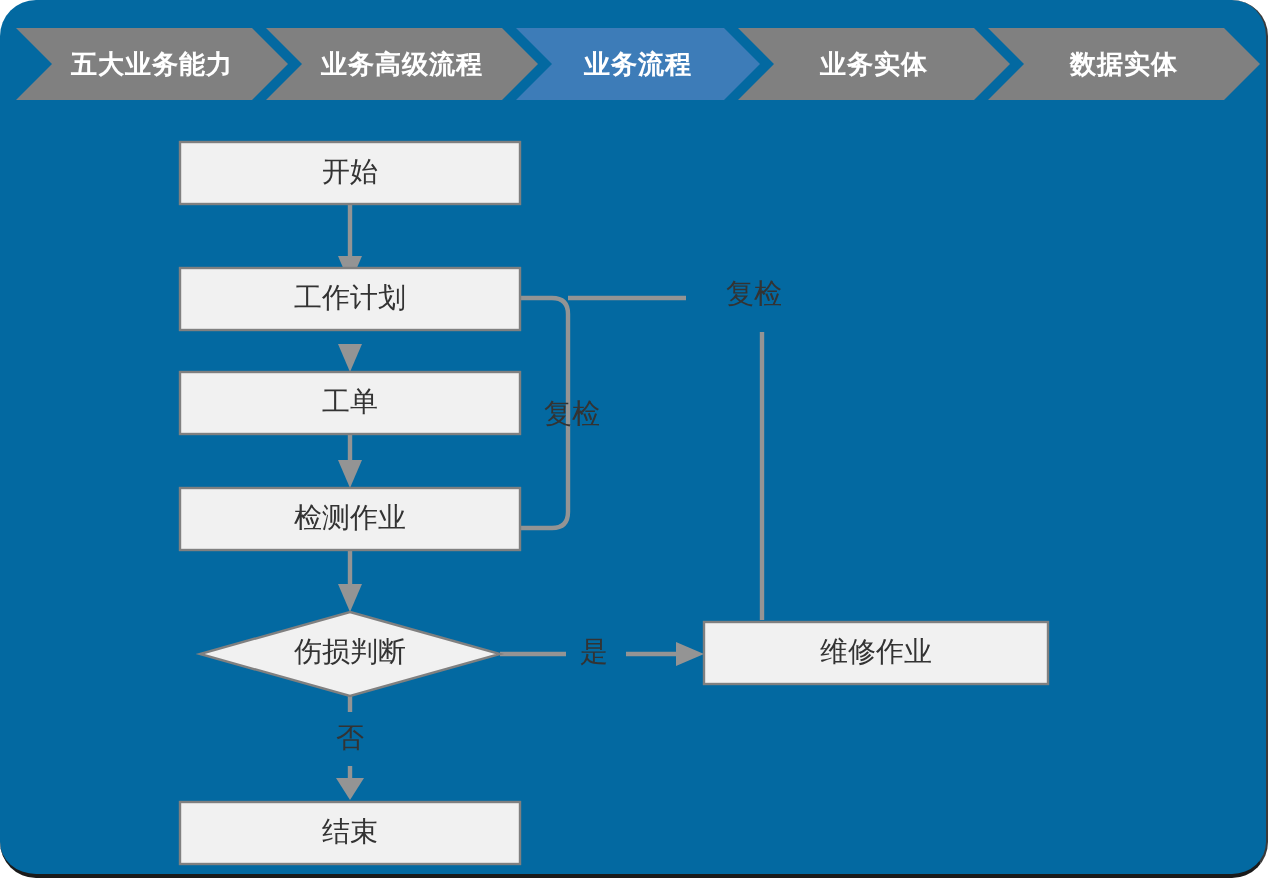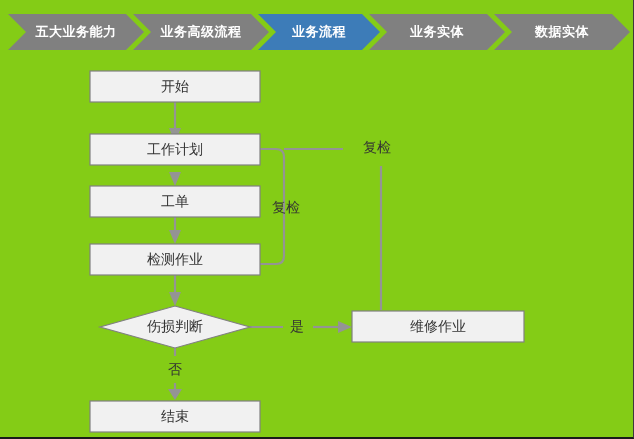--- a/index.html
+++ b/index.html
@@ -7,25 +7,26 @@
     padding: 0;
     background: #ffffff;
   }
   body {
     font-family: "Liberation Sans", "DejaVu Sans", sans-serif;
   }
   #screen {
     position: relative;
     width: 634px;
     height: 439px;
-    background: #84cc16;
+    background: #0369a1;
     overflow: hidden;
     box-sizing: border-box;
     border-bottom: 2px solid #1a1a1a;
     border-right: 1px solid #3a3a3a;
+    border-radius: 18px;
   }
 
   
   #breadcrumb {
     position: absolute;
     left: 0;
     top: 14px;
     width: 634px;
     height: 36px;
   }

